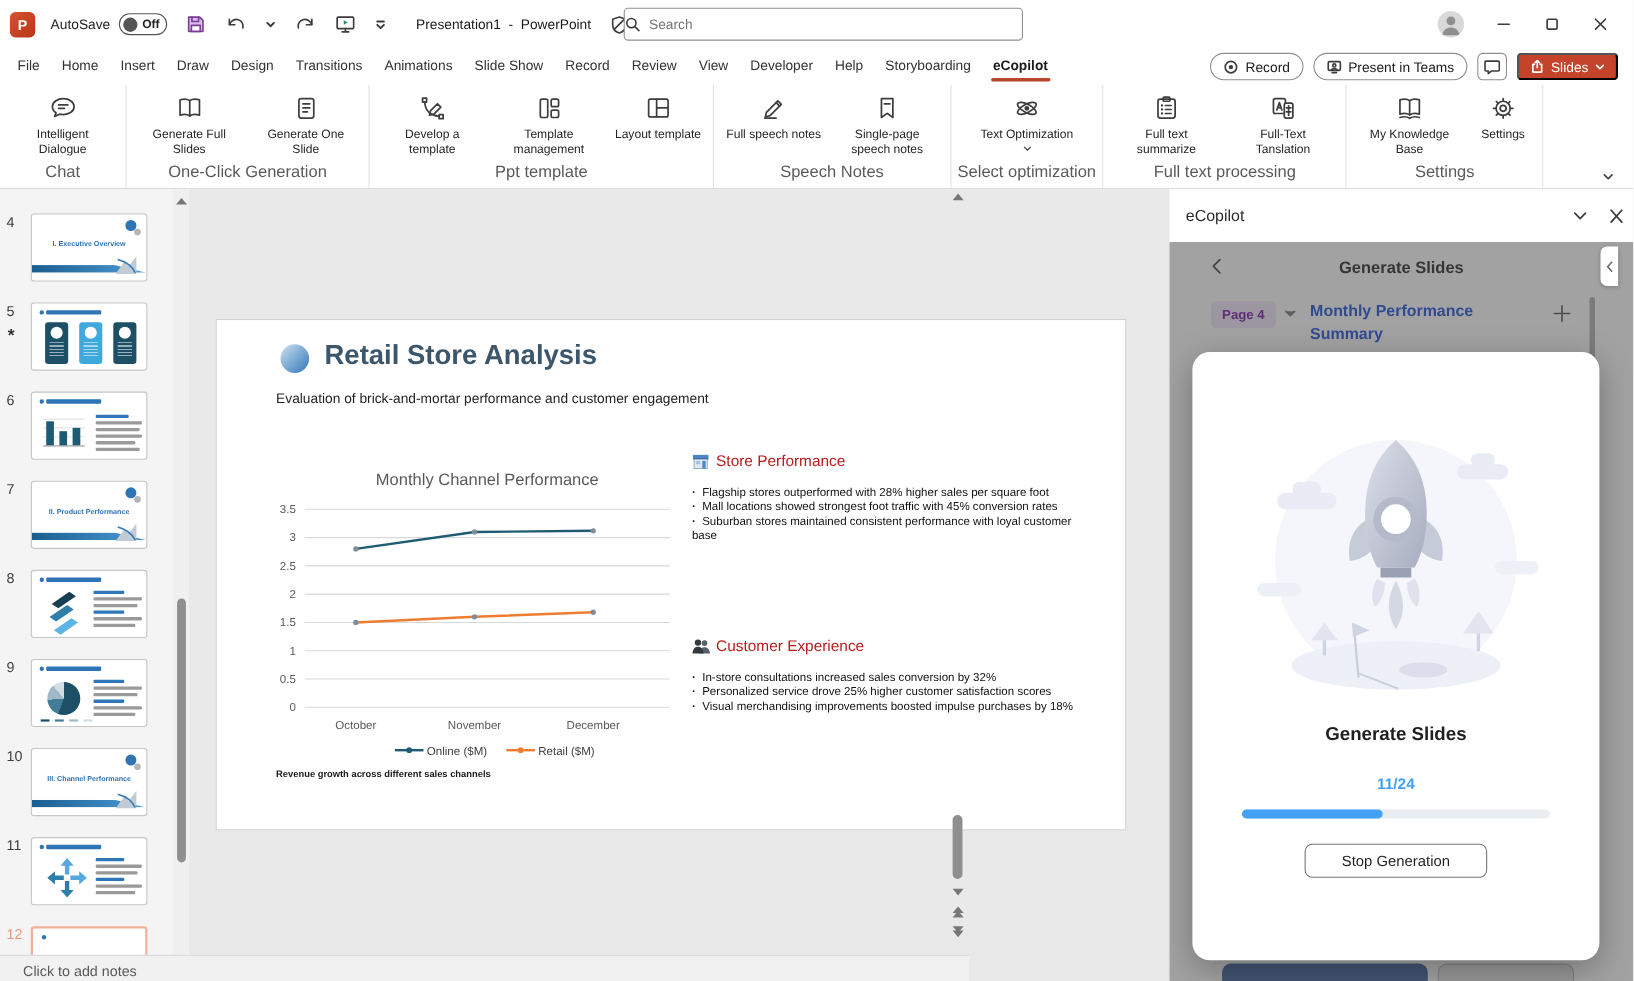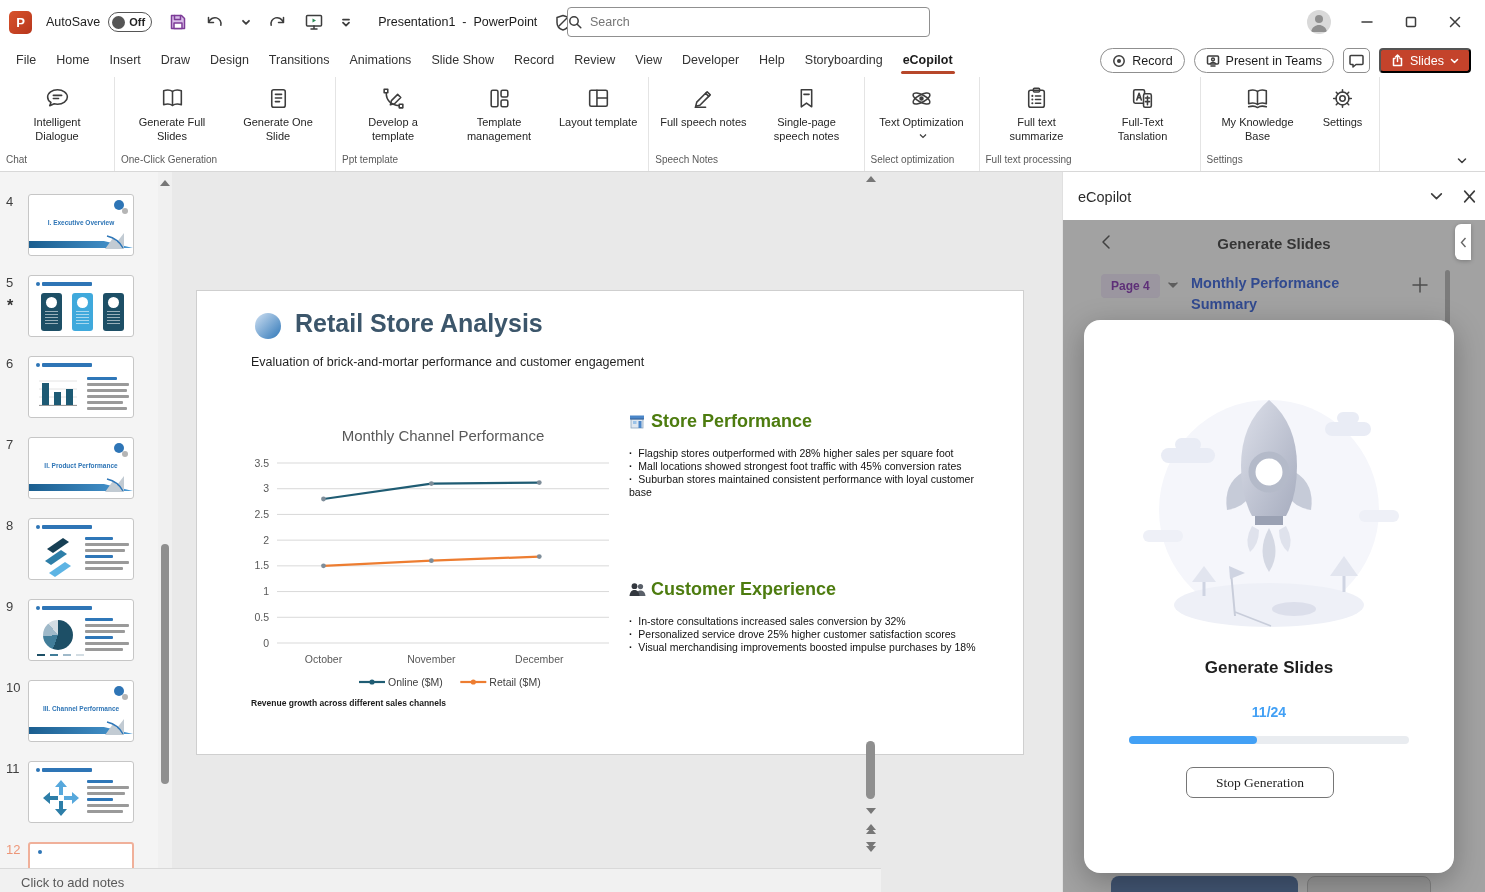--- a/index.html
+++ b/index.html
@@ -35,21 +35,21 @@
   .sqbtn { width:27px; height:25px; border:1px solid #8f8f8f; border-radius:5px; background:#fff; display:flex; align-items:center; justify-content:center; }
   .share-btn { display:flex; align-items:center; gap:6px; background:var(--accent-red,#c4432b); color:#fff; border-radius:4px; height:25px; padding:0 10px; font-size:12.5px; }
 
   
   .ribbon { position:absolute; left:0; top:77px; width:100%; height:95px; background:#fff; border-bottom:1px solid #d8d8d8; display:flex; }
   .rgroup { display:flex; flex-direction:column; border-right:1px solid #e4e4e4; padding:4px 4px 2px; }
   .rbtns { display:flex; flex:1; align-items:flex-start; justify-content:center; }
   .rbtn { display:flex; flex-direction:column; align-items:center; padding:4px 7px 0; min-width:64px; }
   .rbtn .ic { width:27px; height:27px; margin-bottom:4px; }
   .rlabel { font-size:11px; color:#262626; text-align:center; line-height:1.25; max-width:92px; }
-  .glabel { font-size:10px; color:#5a5a5a; padding:3px 2px 4px; }
+  .glabel { font-size:15px; color:#5a5a5a; text-align:center; padding:3px 2px 4px; }
   .ribbon-collapse { position:absolute; right:16px; bottom:3px; width:14px; height:14px; }
 
   
   .workspace { position:absolute; left:0; top:172px; right:0; bottom:0; background:#e9e9e9; }
   .thumbs-panel { position:absolute; left:0; top:0; width:158px; bottom:0; background:#f4f4f4; overflow:hidden; padding-top:22px; }
   .thumb-item { display:flex; height:62px; margin-bottom:19px; }
   .tnum { width:28px; padding-left:6px; font-size:13px; color:#3f3f3f; }
   .tnum .star { display:block; font-size:16px; font-weight:bold; color:#333; line-height:0.9; margin-top:9px; margin-left:1px; }
   .tnum.sel { color:#ed9678; }
   .tcard { position:relative; width:106px; height:62px; background:#fff; border:1px solid #c6c6c6; border-radius:3px; overflow:hidden; flex:none; }
@@ -79,21 +79,21 @@
   .slide { position:absolute; left:196px; top:118px; width:828px; height:465px; background:#fff; border:1px solid #cfcfcf; }
   .slide-dot { position:absolute; left:58px; top:22px; width:26px; height:26px; border-radius:50%; background:linear-gradient(135deg,#cfe0f2,#2f77b8); }
   .slide-title { position:absolute; left:98px; top:18px; font-size:25px; font-weight:bold; color:var(--slide-title,#3c566b); }
   .slide-sub { position:absolute; left:54px; top:64px; font-size:12.5px; color:#1f1f1f; }
   .chartbox { position:absolute; left:44px; top:128px; width:380px; height:290px; }
   .slide-caption { position:absolute; left:54px; top:407px; font-size:8.5px; font-weight:bold; color:#1a1a1a; }
   .sections { position:absolute; left:432px; top:0; width:352px; height:465px; }
   .sec { position:absolute; left:0; width:352px; }
   .sec-h { display:flex; align-items:center; gap:6px; }
   .sic { width:16px; height:15px; }
-  .sec-title { font-size:18px; font-weight:bold; color:#4d7c0f; }
+  .sec-title { font-size:14px; font-weight:normal; color:#b91c1c; }
   .sec-b { margin-top:15px; }
   .bul { font-size:10.5px; color:#111; line-height:1.24; }
   .bul .bd { font-weight:bold; }
 
   
   .vscroll { position:absolute; left:864px; top:4px; width:14px; bottom:34px; }
   .vscroll .vthumb { position:absolute; left:2px; width:9px; top:565px; height:58px; background:#8f8f8f; border-radius:5px; }
   .tri { width:0; height:0; border-left:5px solid transparent; border-right:5px solid transparent; margin:0 auto; }
   .tri.up { border-bottom:6px solid #777; }
   .tri.dn { border-top:6px solid #777; }
@@ -118,21 +118,21 @@
   .cp-litebtn { position:absolute; left:244px; top:656px; width:124px; height:36px; border-radius:8px; background:#e8e8e8; border:1px solid #bbb; }
   .cp-overlay { position:absolute; inset:0; background:rgba(70,70,70,.5); }
   .side-tab { position:absolute; right:14px; top:4px; width:16px; height:36px; background:#fff; border-radius:6px 0 0 6px; box-shadow:0 1px 4px rgba(0,0,0,.25); z-index:5; display:flex; align-items:center; justify-content:center; }
   .side-tab svg { width:7px; height:11px; }
   .modal { position:absolute; left:21px; top:100px; width:370px; height:553px; background:#fff; border-radius:16px; box-shadow:0 8px 30px rgba(0,0,0,.28); z-index:4; }
   .illus { position:absolute; left:25px; top:40px; }
   .modal-title { position:absolute; left:0; right:0; top:338px; text-align:center; font-size:17px; font-weight:bold; color:#1f1f1f; }
   .progress-text { position:absolute; left:0; right:0; top:384px; text-align:center; font-size:14px; font-weight:bold; color:var(--progress-blue,#42a0f5); }
   .pbar { position:absolute; left:45px; top:416px; width:280px; height:8px; border-radius:4px; background:#e9ecf0; }
   .pfill { height:8px; border-radius:4px; background:var(--progress-blue,#42a0f5); }
-  .stop-btn { position:absolute; left:102px; top:447px; width:148px; height:31px; background:#fff; border:1px solid #767676; border-radius:7px; font-size:13.5px; color:#1f1f1f; display:flex; align-items:center; justify-content:center; font-family:Liberation Serif, serif; }
+  .stop-btn { position:absolute; left:102px; top:447px; width:166px; height:31px; background:#fff; border:1px solid #767676; border-radius:7px; font-size:13.5px; color:#1f1f1f; display:flex; align-items:center; justify-content:center; font-family:Liberation Sans, sans-serif; }
 </style>
 </head>
 <body>
 
 <div class="app">
 
   <div class="titlebar">
     <div class="appicon">P</div>
     <span class="autosave-lbl">AutoSave</span>
     <div class="toggle">

